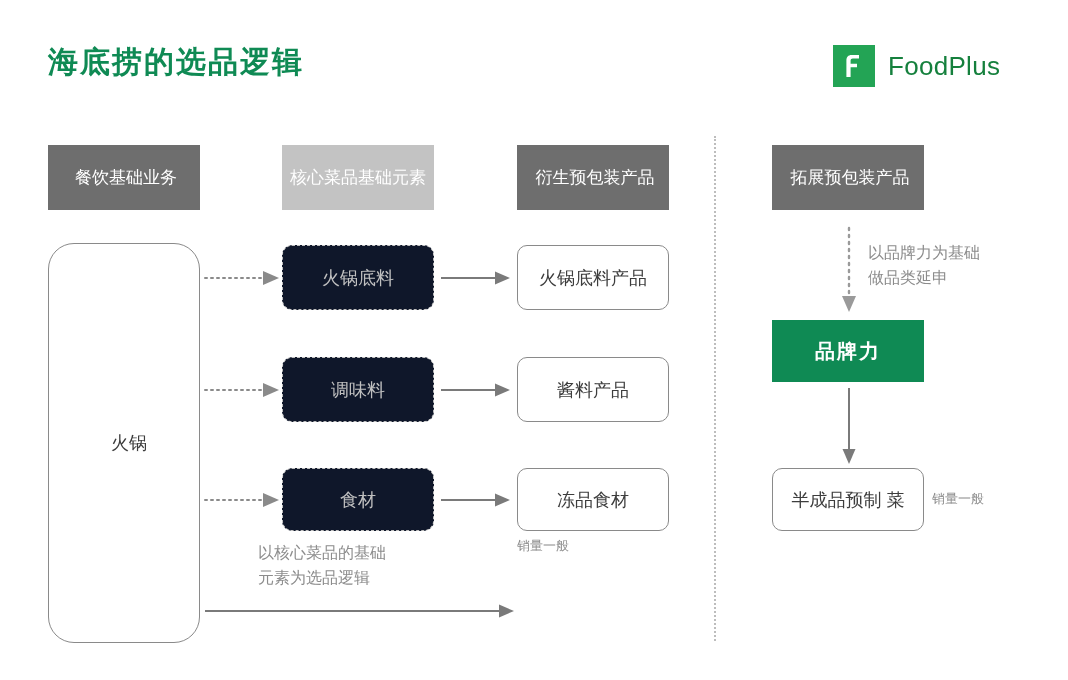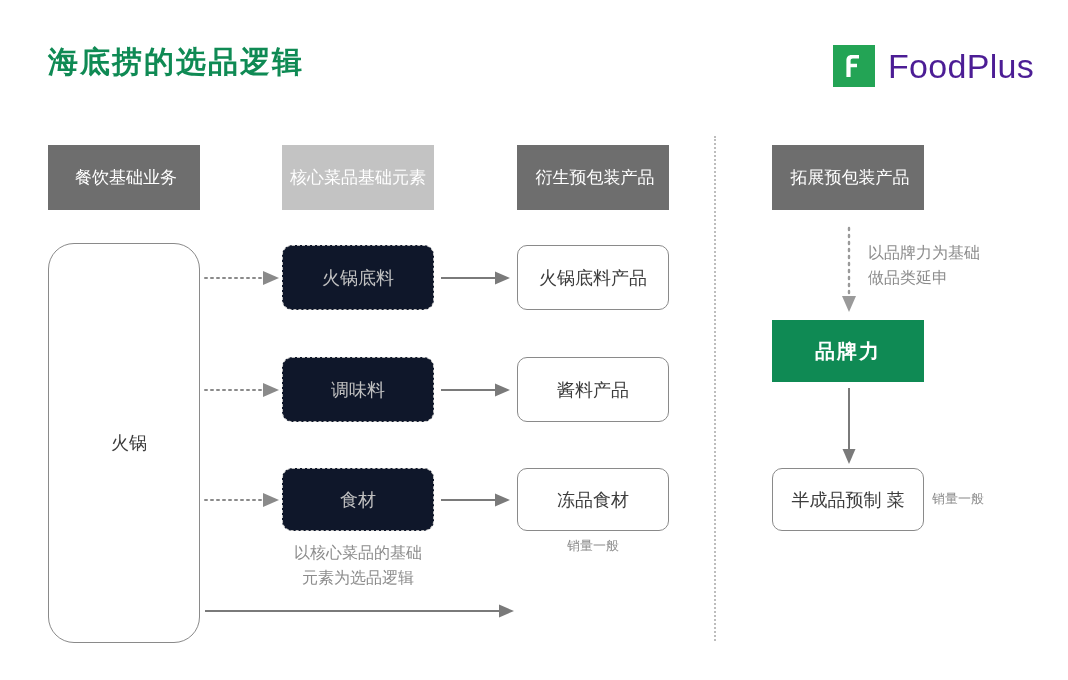--- a/index.html
+++ b/index.html
@@ -39,22 +39,22 @@
   }
   .logo-mark {
     width: 42px;
     height: 42px;
     background: #23A455;
     position: relative;
     flex: none;
   }
   .logo-mark svg { display: block; }
   .logo-text {
-    font-size: 34px;
-    color: #4c1d95;
+    font-size: 26px;
+    color: #15803d;
     letter-spacing: 0.3px;
     white-space: nowrap;
   }
 
   
   .col-header {
     position: absolute;
     color: #ffffff;
     font-size: 17px;
     line-height: 26px;
@@ -113,21 +113,20 @@
     font-size: 20px;
     letter-spacing: 2px;
   }
 
   
   .note {
     position: absolute;
     color: #8C8C8C;
     font-size: 16px;
     line-height: 25px;
-    text-align: center;
     white-space: pre-line;
   }
   .note.small {
     font-size: 13px;
     line-height: 18px;
   }
 
   
   .arrow { position: absolute; }
   .arrow svg { display: block; overflow: visible; }

